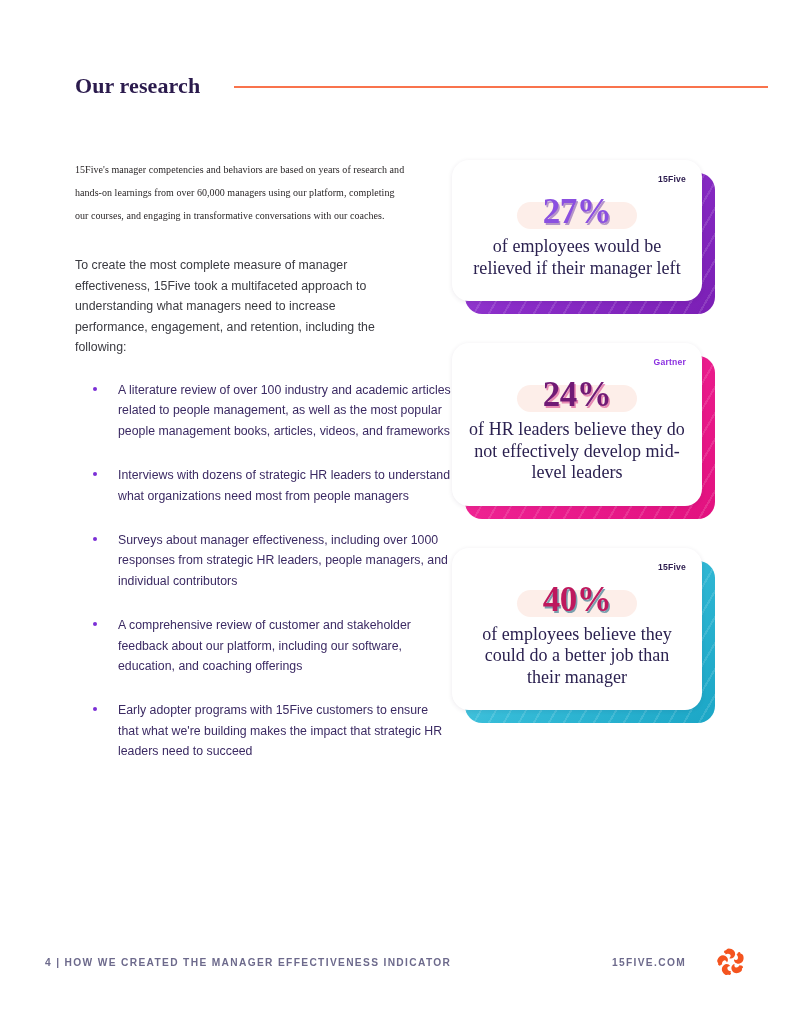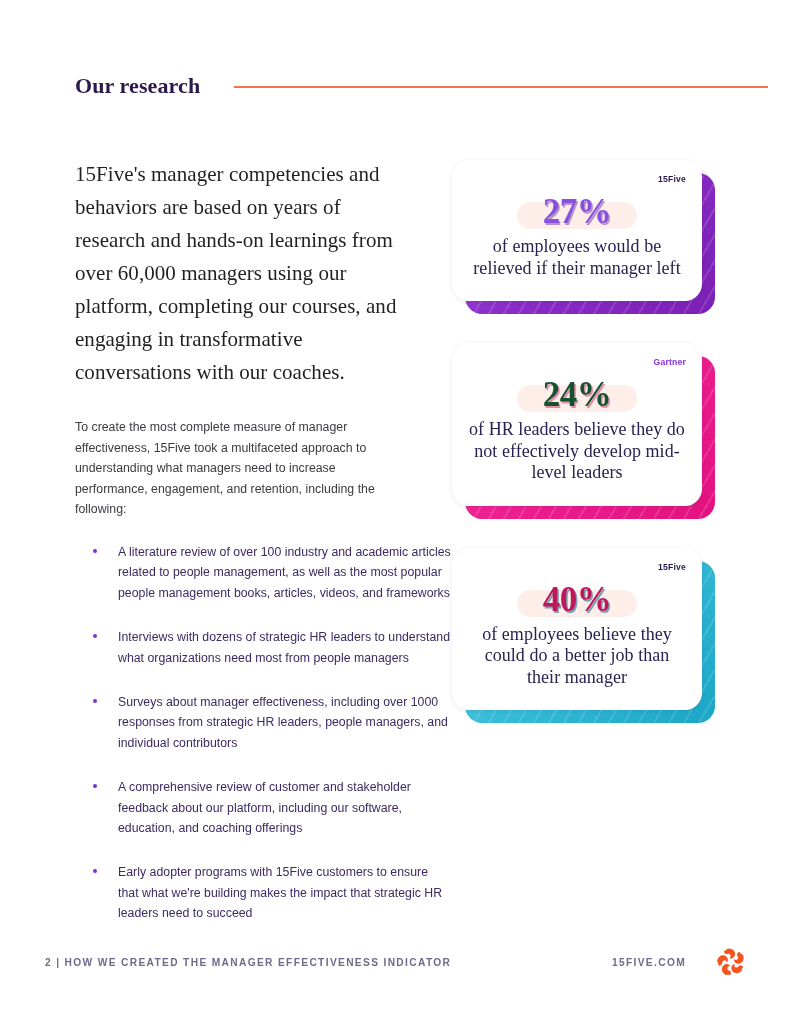--- a/index.html
+++ b/index.html
@@ -53,22 +53,22 @@
   
   .left-col {
     position: absolute;
     left: 75px;
     top: 158px;
     width: 335px;
   }
 
   .intro-para {
     font-family: "Liberation Serif", serif;
-    font-size: 21px;
-    line-height: 33px;
+    font-size: 10px;
+    line-height: 23px;
     color: #231f20;
     margin: 0 0 28px 0;
     letter-spacing: 0.05px;
   }
 
   .body-para {
     font-family: "Liberation Sans", sans-serif;
     font-size: 12.3px;
     line-height: 20.6px;
     color: #3a3a40;
@@ -195,21 +195,21 @@
     font-weight: bold;
     font-size: 35px;
     line-height: 42px;
     letter-spacing: -0.5px;
   }
   .stat-number.purple {
     color: #8b4fe0;
     text-shadow: 1.5px 2px 0 rgba(90,35,160,0.45);
   }
   .stat-number.pink {
-    color: #14532d;
+    color: #701a75;
     text-shadow: 1.5px 2px 0 rgba(205,15,110,0.45);
   }
   .stat-number.teal {
     color: #be185d;
     text-shadow: 1.5px 2px 0 rgba(15,95,125,0.55);
   }
 
   .stat-text {
     font-family: "Liberation Serif", serif;
     font-size: 18px;
@@ -329,21 +329,21 @@
           <div class="stat-pill"></div>
           <div class="stat-number teal">40%</div>
         </div>
         <div class="stat-text">of employees believe they could do a better job than their manager</div>
       </div>
     </div>
 
   </div>
 
   <div class="footer">
-    <div class="footer-left">2 |  HOW WE CREATED THE MANAGER EFFECTIVENESS INDICATOR</div>
+    <div class="footer-left">4 |  HOW WE CREATED THE MANAGER EFFECTIVENESS INDICATOR</div>
     <div class="footer-right">
       <div class="footer-url">15FIVE.COM</div>
       <svg class="logo-mark" viewBox="0 0 100 100">
         <g fill="#f4541f">
           <g transform="translate(50,50)">
             <g transform="rotate(0)">
               <path d="M -7,-40 C 6,-40 14,-31 12,-21 C 10,-12 2,-8 -5,-11 C -1,-14 0,-18 -2,-21 C -5,-25 -12,-25 -16,-22 C -18,-31 -14,-40 -7,-40 Z"></path>
               <circle cx="-16" cy="-30" r="4.6"></circle>
             </g>
             <g transform="rotate(72)">

